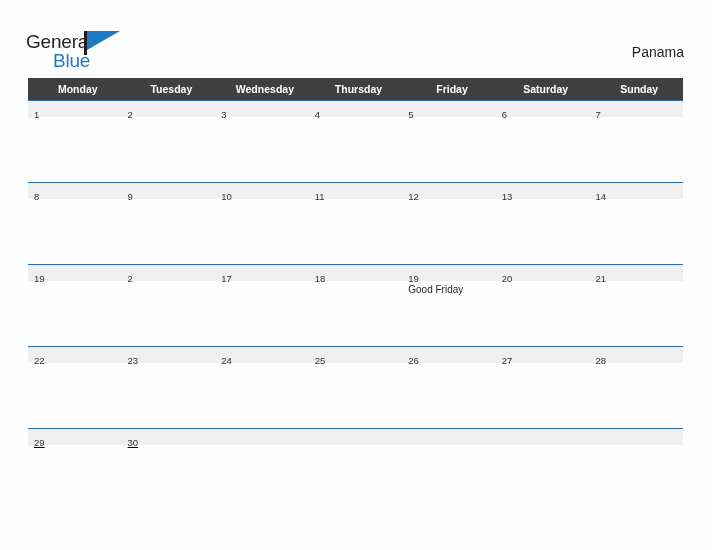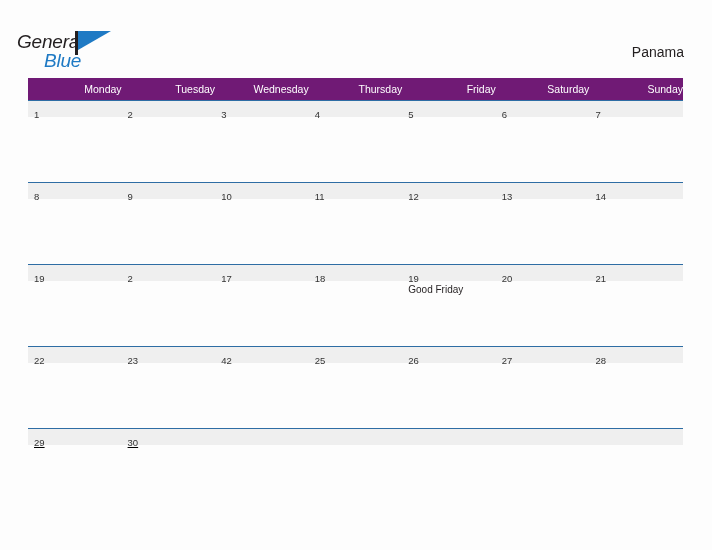--- a/index.html
+++ b/index.html
@@ -24,25 +24,24 @@
   .top-bar {
     position: absolute;
     left: 0;
     top: 0;
     width: 712px;
     height: 78px;
   }
 
   .logo {
     position: absolute;
-    left: 17px;
+    left: 26px;
     top: 31px;
     width: 96px;
     height: 40px;
-    font-style: italic;
   }
   .logo-general {
     position: absolute;
     left: 0;
     top: 0;
     font-size: 19px;
     color: #231f20;
     letter-spacing: -0.2px;
     line-height: 21px;
     white-space: nowrap;
@@ -108,25 +107,25 @@
     left: 28px;
     top: 78px;
     width: 655px;
   }
   .cal-table {
     width: 655px;
     border-collapse: collapse;
     table-layout: fixed;
   }
   .cal-table th {
-    background: #701a75;
+    background: #404040;
     color: #ffffff;
     font-size: 10.5px;
-    font-weight: normal;
-    text-align: right;
+    font-weight: bold;
+    text-align: center;
     padding: 5px 0 5px 6px;
     height: 9px;
     border: none;
   }
   .cal-table td {
     vertical-align: top;
     padding: 0;
     border: none;
     border-top: 1px solid #2e6da4;
   }
@@ -346,21 +345,21 @@
               </div>
             </td>
             <td>
               <div class="daycell">
                 <div class="day-band"><span class="day-num">23</span></div>
                 <div class="day-events"></div>
               </div>
             </td>
             <td>
               <div class="daycell">
-                <div class="day-band"><span class="day-num">42</span></div>
+                <div class="day-band"><span class="day-num">24</span></div>
                 <div class="day-events"></div>
               </div>
             </td>
             <td>
               <div class="daycell">
                 <div class="day-band"><span class="day-num">25</span></div>
                 <div class="day-events"></div>
               </div>
             </td>
             <td>

